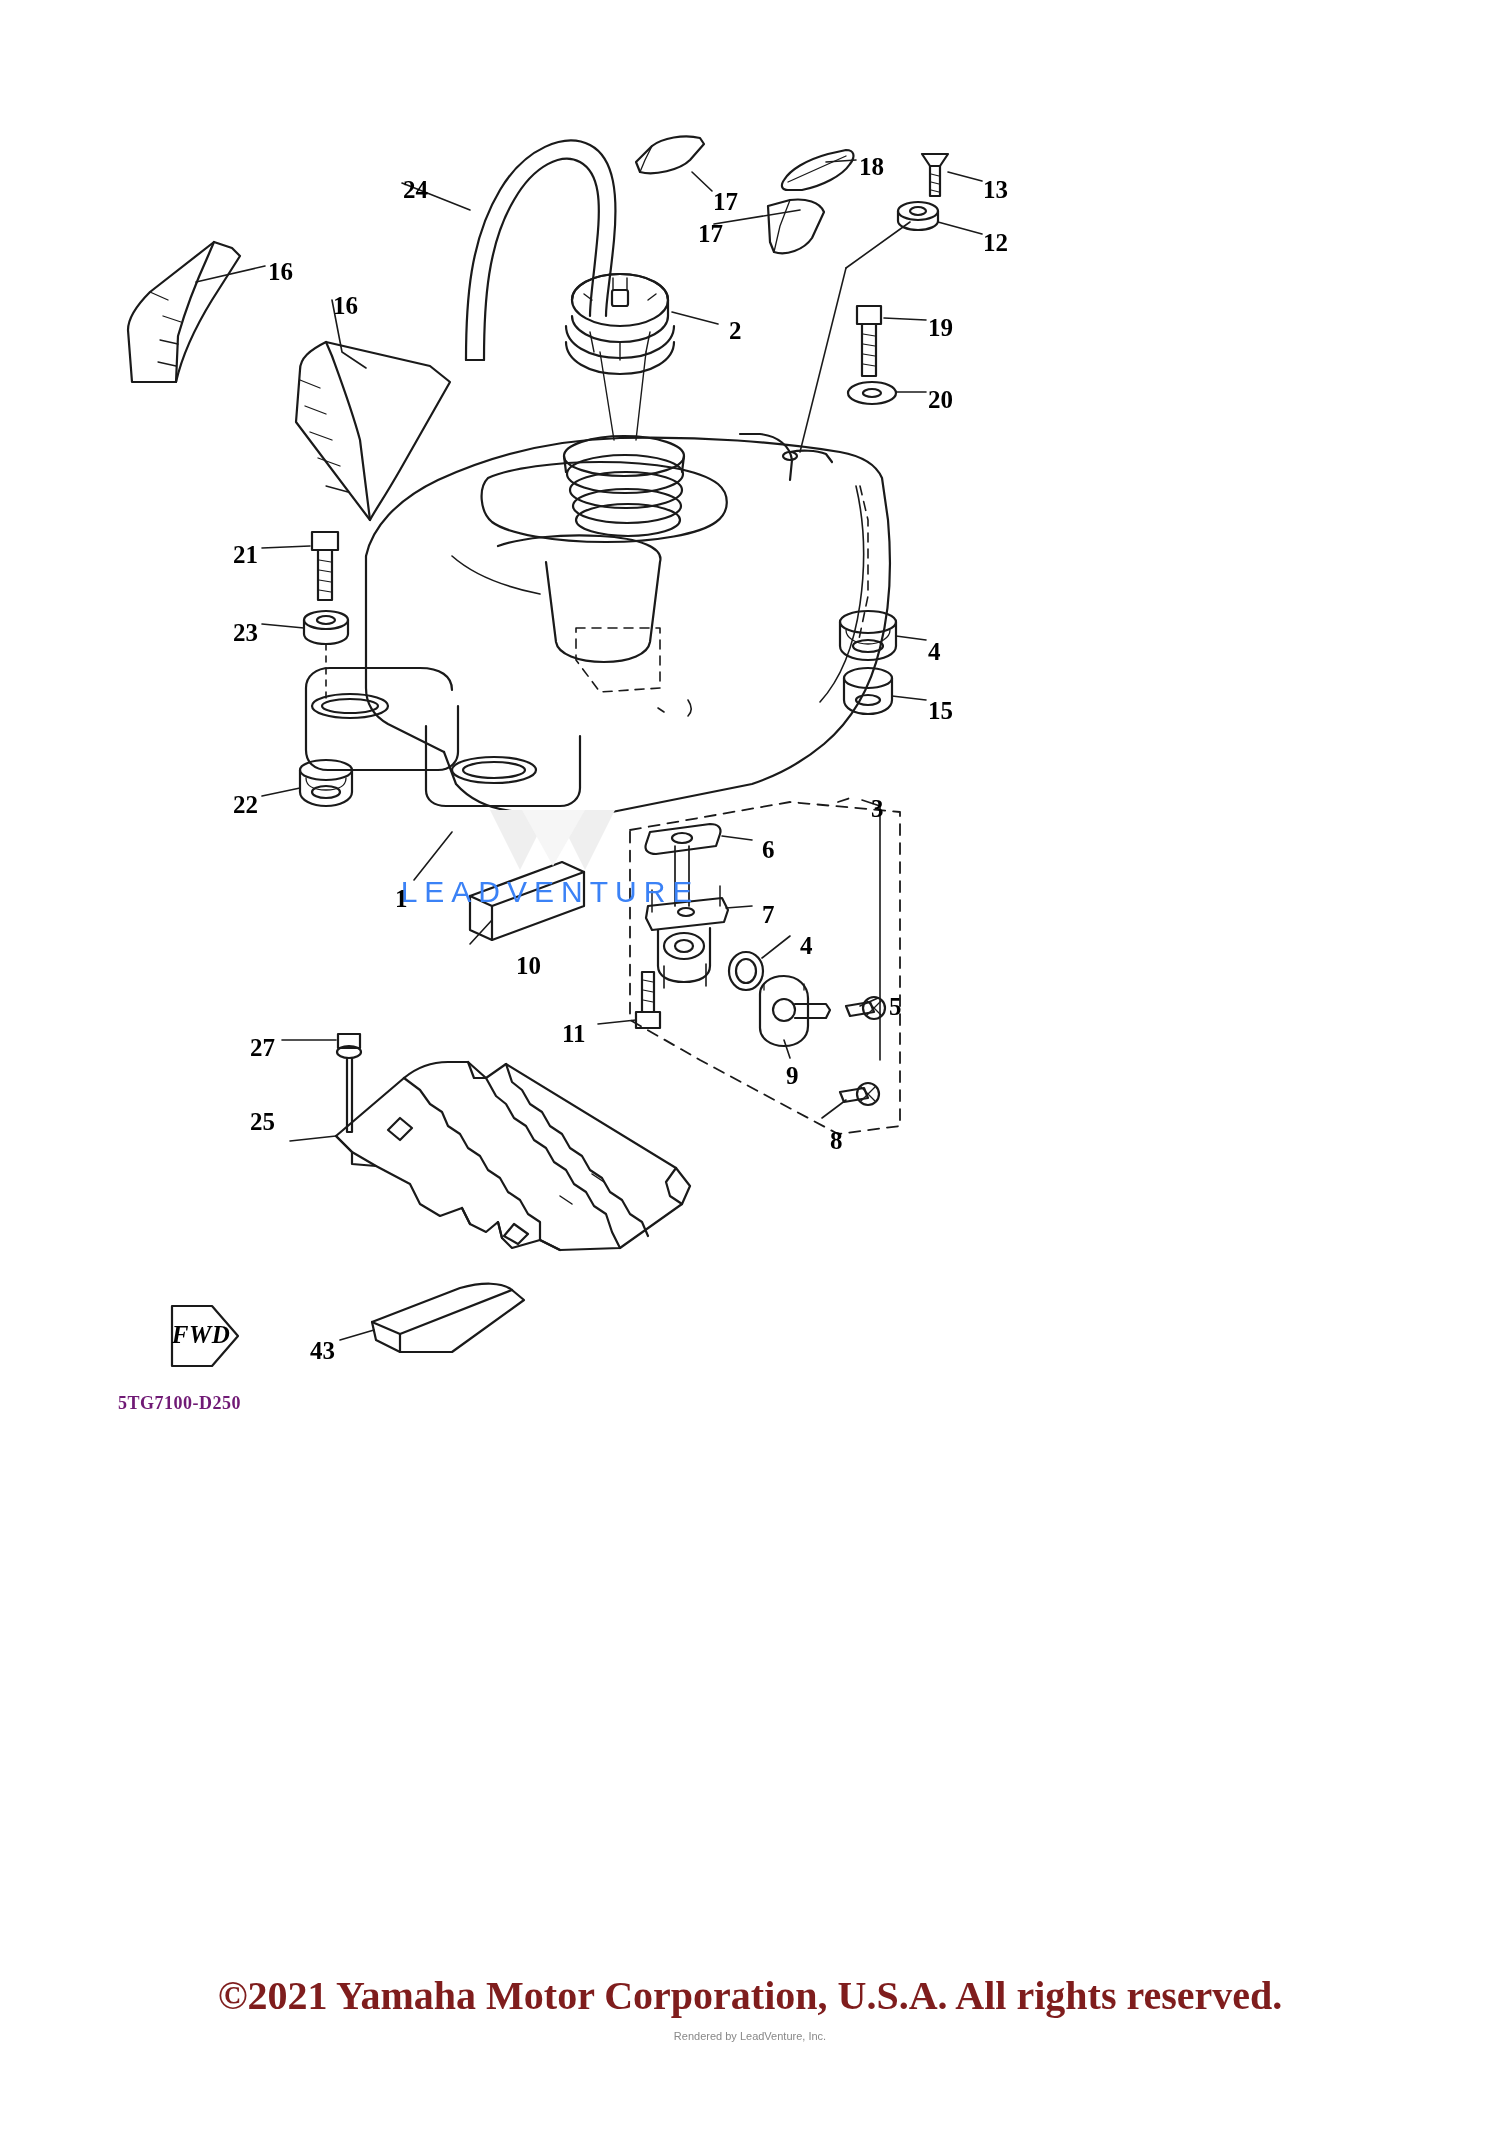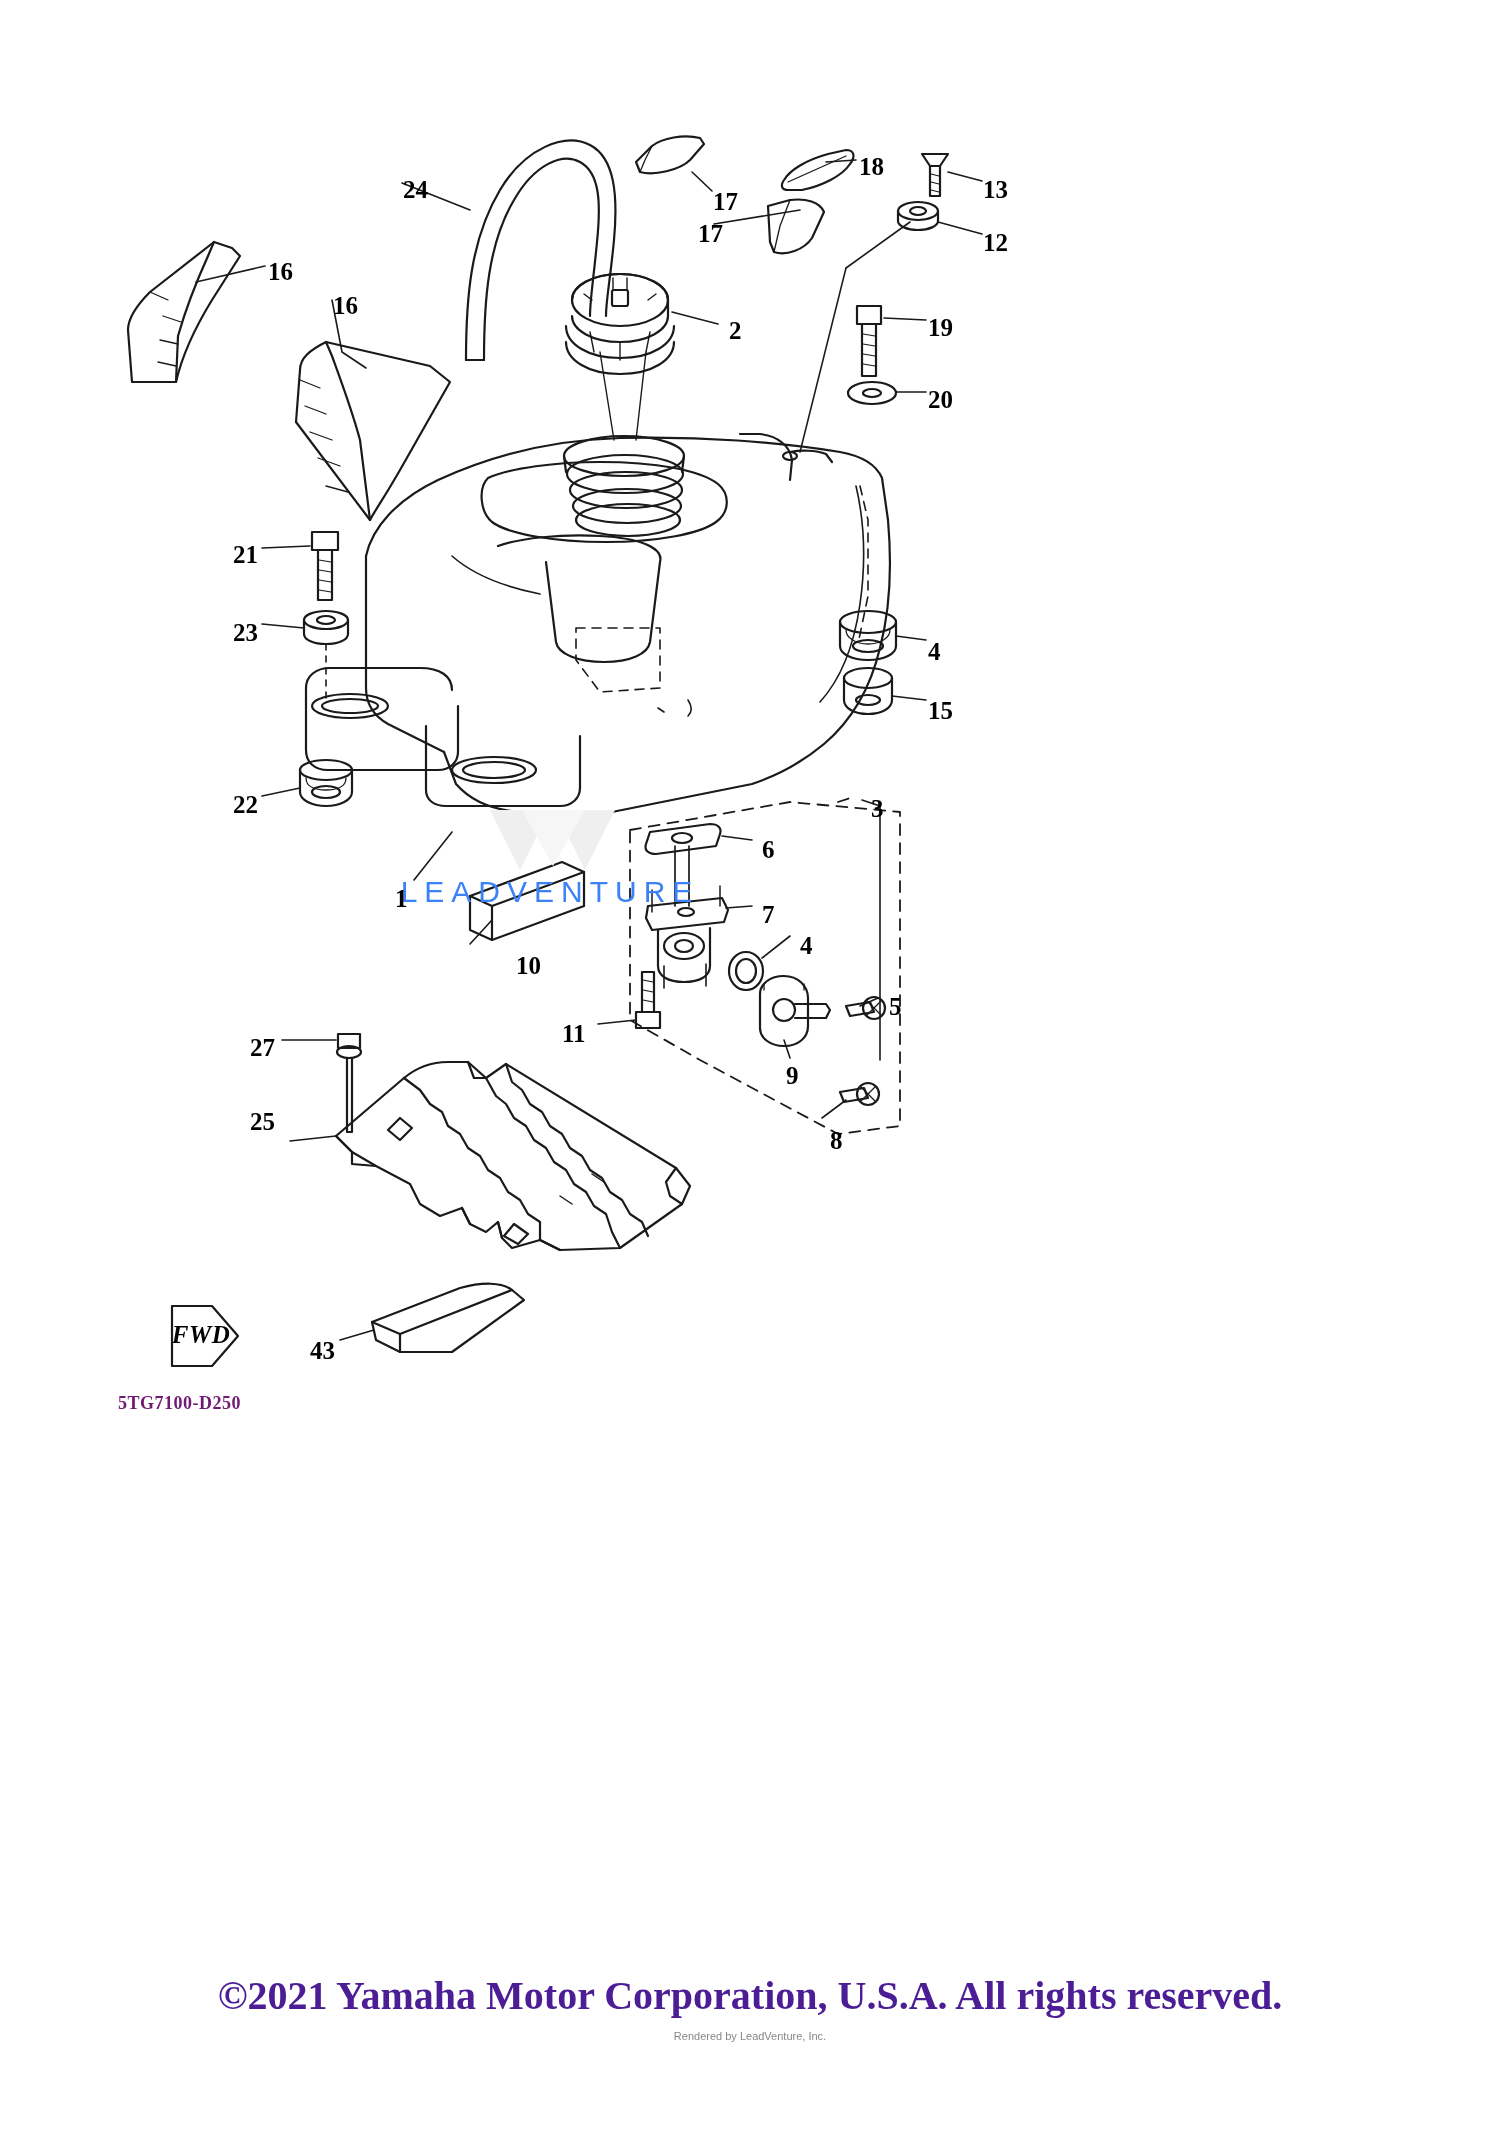--- a/index.html
+++ b/index.html
@@ -68,21 +68,21 @@
   }
   #copyright {
     position: absolute;
     left: 0;
     top: 1972px;
     width: 1500px;
     text-align: center;
     font-family: "Liberation Serif", serif;
     font-size: 40px;
     font-weight: bold;
-    color: #4c1d95;
+    color: #7f1d1d;
   }
   #rendered-by {
     position: absolute;
     left: 0;
     top: 2030px;
     width: 1500px;
     text-align: center;
     font-family: "Liberation Sans", sans-serif;
     font-size: 11px;
     color: #888;

